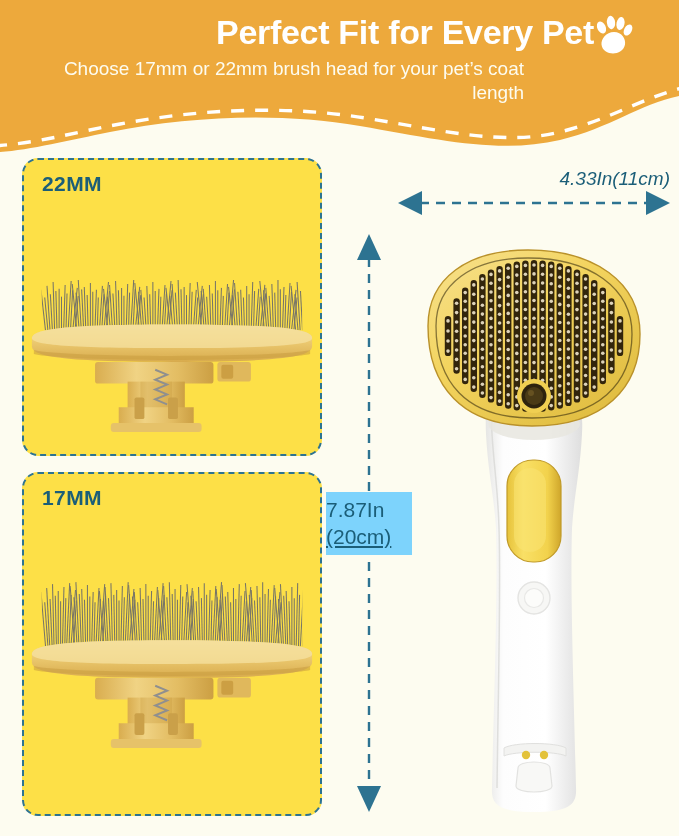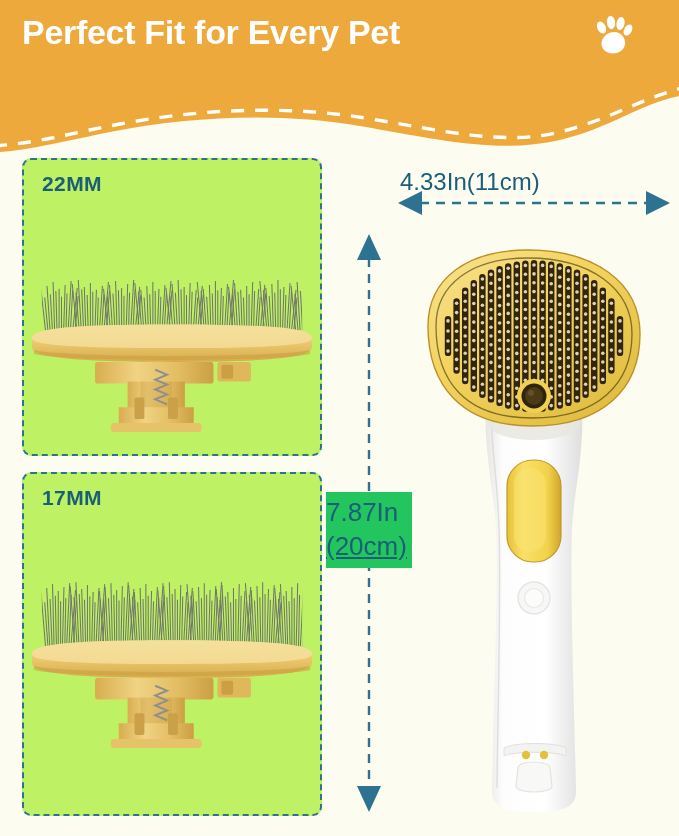--- a/index.html
+++ b/index.html
@@ -23,24 +23,25 @@
   }
   #header-banner svg.wave {
     position: absolute;
     left: 0; top: 0;
     width: 679px;
     height: 160px;
     display: block;
   }
   #header-text-block {
     position: absolute;
-    left: 22px;
+    left: 34px;
     top: 14px;
     width: 560px;
     z-index: 3;
+    text-align: right;
   }
   #header-title {
     font-size: 34px;
     font-weight: bold;
     color: #ffffff;
     letter-spacing: -0.3px;
     line-height: 1.08;
     white-space: nowrap;
   }
   #paw-icon {
@@ -56,23 +57,23 @@
     font-size: 19px;
     color: #fdfcf0;
     line-height: 1.28;
     max-width: 490px;
     font-weight: normal;
   }
 
   
   .spec-card {
     position: absolute;
-    background: #bef264;
+    background: #fde047;
     border: 2px dashed #2d7391;
-    border-radius: 9px;
+    border-radius: 16px;
   }
   #card-22mm { left: 22px; top: 158px; width: 300px; height: 298px; }
   #card-17mm { left: 22px; top: 472px; width: 300px; height: 344px; }
 
   .card-label {
     position: absolute;
     left: 18px;
     top: 12px;
     font-size: 21px;
     font-weight: bold;
@@ -87,23 +88,24 @@
   }
   #card-22mm .brush-art { top: 98px; height: 190px; }
   #card-17mm .brush-art { top: 78px; height: 230px; }
 
   
   #dim-width-label {
     position: absolute;
     left: 400px;
     top: 168px;
     width: 270px;
-    text-align: left;
-    font-size: 24px;
+    text-align: right;
+    font-size: 19px;
     color: #1b5e78;
+    font-style: italic;
   }
   #dim-width-arrow {
     position: absolute;
     left: 396px;
     top: 190px;
     width: 276px;
     height: 26px;
   }
   #dim-height-arrow {
     position: absolute;
@@ -111,24 +113,24 @@
     top: 232px;
     width: 34px;
     height: 582px;
   }
   #dim-height-label {
     position: absolute;
     left: 326px;
     top: 492px;
     width: 86px;
     text-align: left;
-    font-size: 26px;
+    font-size: 21px;
     color: #1b5e78;
     line-height: 1.3;
-    background: #22c55e;
+    background: #7dd3fc;
     padding: 4px 0;
   }
   #dim-height-label .line2 { display: block; text-decoration: underline; }
 
   
   #product-figure {
     position: absolute;
     left: 398px;
     top: 228px;
     width: 272px;
@@ -155,20 +157,21 @@
     <ellipse cx="9.5" cy="13.5" rx="4.2" ry="6.4" transform="rotate(-24 9.5 13.5)" fill="#ffffff"></ellipse>
     <ellipse cx="19" cy="8.5" rx="4.1" ry="6.7" transform="rotate(-7 19 8.5)" fill="#ffffff"></ellipse>
     <ellipse cx="28.5" cy="9.5" rx="4.0" ry="6.5" transform="rotate(11 28.5 9.5)" fill="#ffffff"></ellipse>
     <ellipse cx="36" cy="16" rx="3.8" ry="6.0" transform="rotate(28 36 16)" fill="#ffffff"></ellipse>
     <path d="M22,18 C30,18 34,25 33,30.5 C32,36.5 26,39.5 21,39.5
              C16,39.5 10,36.5 9.5,30.5 C9,25 14,18 22,18 Z" fill="#ffffff"></path>
   </svg>
 
   <div id="header-text-block">
     <div id="header-title">Perfect Fit for Every Pet</div>
+    <div id="header-subtitle">Choose 17mm or 22mm brush head for your pet’s coat length</div>
   </div>
 </div>
 
 <div class="spec-card" id="card-22mm">
   <div class="card-label">22MM</div>
 
   <svg class="brush-art" viewBox="0 0 300 190" preserveAspectRatio="xMidYMid meet">
     <defs>
       <linearGradient id="plateG22" x1="0" y1="0" x2="0" y2="1">
         <stop offset="0%" stop-color="#f2d98c"></stop>

